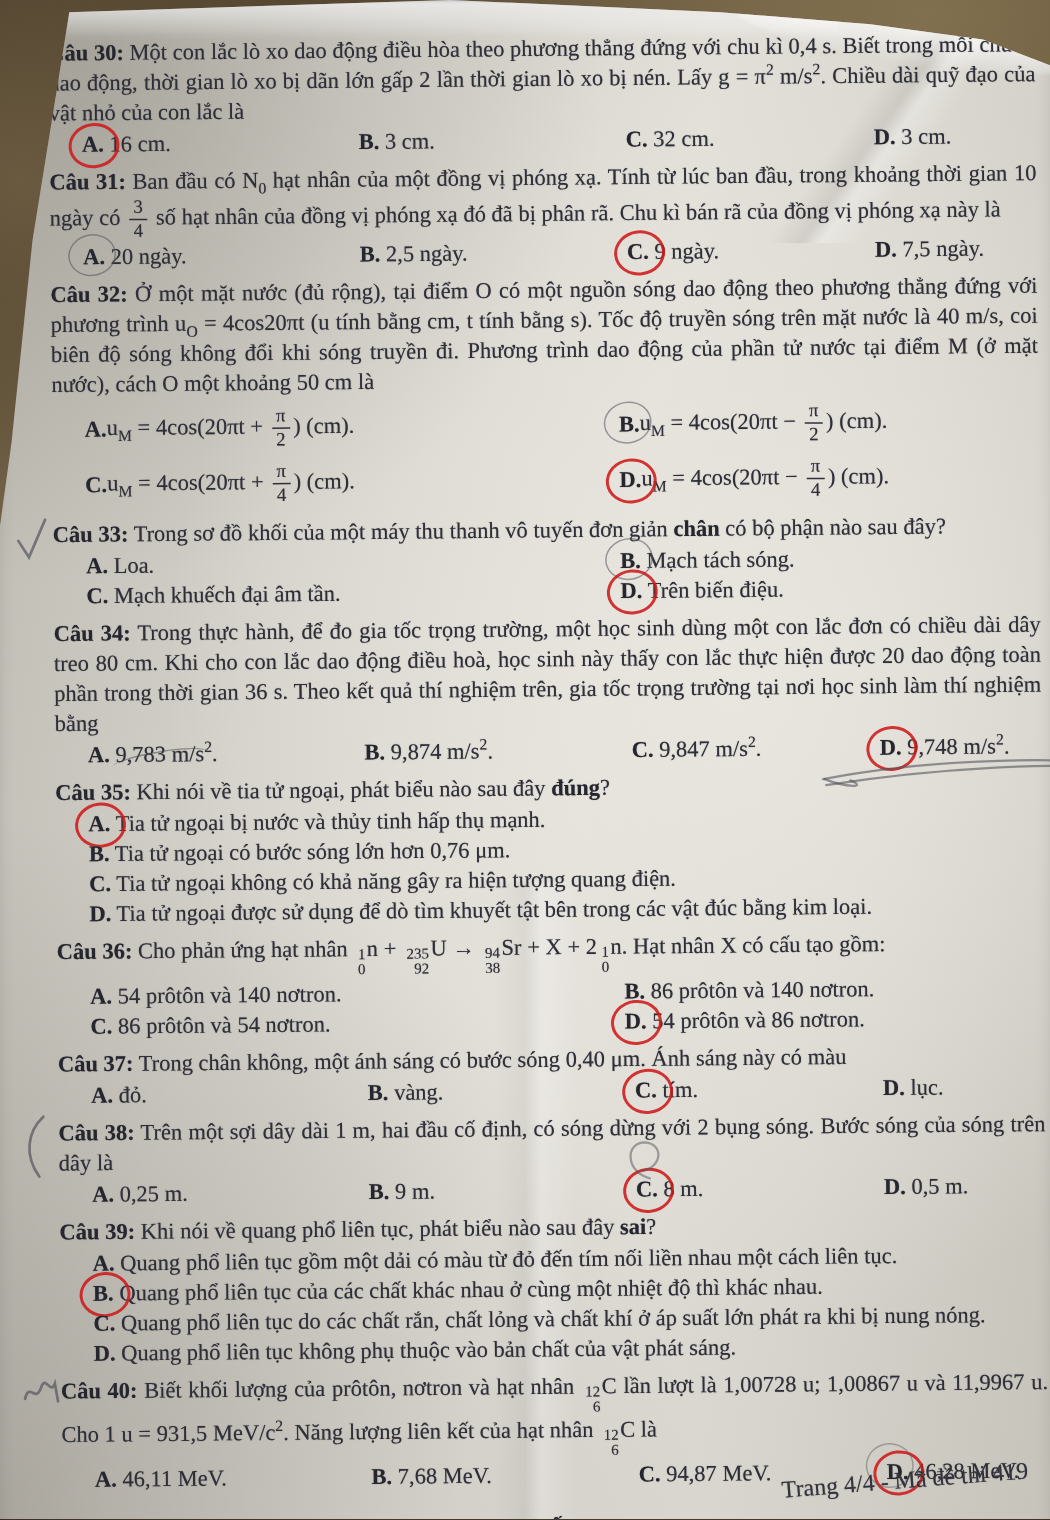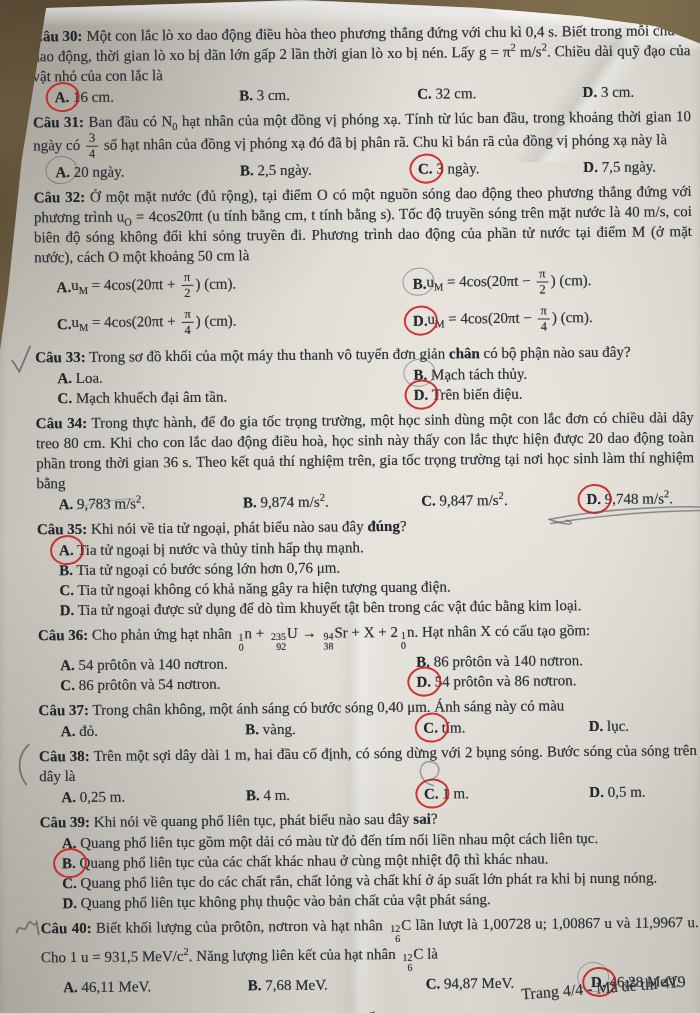--- a/index.html
+++ b/index.html
@@ -91,21 +91,21 @@
                 <path d="M16 2 C5 12 3 28 13 42" fill="none" stroke="rgba(84,84,92,.7)" stroke-width="1.8" stroke-linecap="round"></path>
               </svg>
             </span>
             <p class="qtext"><b class="qnum">Câu 31:</b><span class="qbody"> Ban đầu có N<sub>0</sub> hạt nhân của một đồng vị phóng xạ. Tính từ lúc ban đầu, trong khoảng thời gian 10 ngày có <span class="frac">
                   <span class="fn">3</span>
                   <span class="fd">4</span>
                 </span> số hạt nhân của đồng vị phóng xạ đó đã bị phân rã. Chu kì bán rã của đồng vị phóng xạ này là</span></p>
             <div class="opts row4">
               <span class="opt"><span class="optlabel">A.<span class="circ pencil"></span></span><span class="opttext"> 20 ngày.</span></span>
               <span class="opt"><span class="optlabel">B.</span><span class="opttext"> 2,5 ngày.</span></span>
-              <span class="opt"><span class="optlabel">C.<span class="circ red"></span></span><span class="opttext"> 3 ngày.</span></span>
+              <span class="opt"><span class="optlabel">C.<span class="circ red"></span></span><span class="opttext"> 9 ngày.</span></span>
               <span class="opt"><span class="optlabel">D.</span><span class="opttext"> 7,5 ngày.</span></span>
             </div>
           </section>
           <section class="q">
             <p class="qtext"><b class="qnum">Câu 32:</b><span class="qbody"> Ở một mặt nước (đủ rộng), tại điểm O có một nguồn sóng dao động theo phương thẳng đứng với phương trình u<sub>O</sub> = 4cos20πt (u tính bằng cm, t tính bằng s). Tốc độ truyền sóng trên mặt nước là 40 m/s, coi biên độ sóng không đổi khi sóng truyền đi. Phương trình dao động của phần tử nước tại điểm M (ở mặt nước), cách O một khoảng 50 cm là</span></p>
             <div class="opts row2 formula">
               <span class="opt">
                 <span class="optlabel">A.</span>
                 <span class="opttext"> u<sub>M</sub> = 4cos(20πt + <span class="frac">
                     <span class="fn">π</span>
@@ -137,21 +137,21 @@
           </section>
           <section class="q">
             <span class="margin-mark">
               <svg width="26" height="44" viewBox="0 0 26 44">
                 <path d="M3 17 L10 28 L21 3" fill="none" stroke="rgba(84,84,92,.7)" stroke-width="1.8" stroke-linecap="round"></path>
               </svg>
             </span>
             <p class="qtext"><b class="qnum">Câu 33:</b><span class="qbody"> Trong sơ đồ khối của một máy thu thanh vô tuyến đơn giản <b>chân</b> có bộ phận nào sau đây?</span></p>
             <div class="opts row2">
               <span class="opt"><span class="optlabel">A.</span><span class="opttext"> Loa.</span></span>
-              <span class="opt"><span class="optlabel">B.<span class="circ pencil"></span></span><span class="opttext"> Mạch tách thủy.</span></span>
+              <span class="opt"><span class="optlabel">B.<span class="circ pencil"></span></span><span class="opttext"> Mạch tách sóng.</span></span>
               <span class="opt"><span class="optlabel">C.</span><span class="opttext"> Mạch khuếch đại âm tần.</span></span>
               <span class="opt"><span class="optlabel">D.<span class="circ red"></span></span><span class="opttext"> Trên biến điệu.</span></span>
             </div>
           </section>
           <section class="q">
             <p class="qtext"><b class="qnum">Câu 34:</b><span class="qbody"> Trong thực hành, để đo gia tốc trọng trường, một học sinh dùng một con lắc đơn có chiều dài dây treo 80 cm. Khi cho con lắc dao động điều hoà, học sinh này thấy con lắc thực hiện được 20 dao động toàn phần trong thời gian 36 s. Theo kết quả thí nghiệm trên, gia tốc trọng trường tại nơi học sinh làm thí nghiệm bằng</span></p>
             <div class="opts row4">
               <span class="opt"><span class="optlabel">A.</span><span class="opttext"> 9,783 m/s<sup>2</sup>.</span><span class="extra-strike"></span></span>
               <span class="opt"><span class="optlabel">B.</span><span class="opttext"> 9,874 m/s<sup>2</sup>.</span></span>
               <span class="opt"><span class="optlabel">C.</span><span class="opttext"> 9,847 m/s<sup>2</sup>.</span></span>
@@ -203,22 +203,22 @@
           </section>
           <section class="q">
             <span class="margin-mark">
               <svg width="26" height="44" viewBox="0 0 26 44">
                 <path d="M16 2 C5 12 3 28 13 42" fill="none" stroke="rgba(84,84,92,.7)" stroke-width="1.8" stroke-linecap="round"></path>
               </svg>
             </span>
             <p class="qtext"><b class="qnum">Câu 38:</b><span class="qbody"> Trên một sợi dây dài 1 m, hai đầu cố định, có sóng dừng với 2 bụng sóng. Bước sóng của sóng trên dây là</span></p>
             <div class="opts row4">
               <span class="opt"><span class="optlabel">A.</span><span class="opttext"> 0,25 m.</span></span>
-              <span class="opt"><span class="optlabel">B.</span><span class="opttext"> 4 m.</span></span>
-              <span class="opt"><span class="optlabel">C.<span class="circ red"></span></span><span class="opttext"> 1 m.</span><span class="extra-loop"><svg width="32" height="32" viewBox="0 0 32 32">
+              <span class="opt"><span class="optlabel">B.</span><span class="opttext"> 9 m.</span></span>
+              <span class="opt"><span class="optlabel">C.<span class="circ red"></span></span><span class="opttext"> 8 m.</span><span class="extra-loop"><svg width="32" height="32" viewBox="0 0 32 32">
                     <path d="M19 29 C3 25 2 5 16 5 C28 6 28 21 14 24" fill="none" stroke="rgba(84,84,92,.5)" stroke-width="1.5" stroke-linecap="round"></path>
                   </svg></span></span>
               <span class="opt"><span class="optlabel">D.</span><span class="opttext"> 0,5 m.</span></span>
             </div>
           </section>
           <section class="q">
             <p class="qtext"><b class="qnum">Câu 39:</b><span class="qbody"> Khi nói về quang phổ liên tục, phát biểu nào sau đây <b>sai</b>?</span></p>
             <div class="opts stack">
               <span class="opt"><span class="optlabel">A.</span><span class="opttext"> Quang phổ liên tục gồm một dải có màu từ đỏ đến tím nối liền nhau một cách liên tục.</span></span>
               <span class="opt"><span class="optlabel">B.<span class="circ red"></span></span><span class="opttext"> Quang phổ liên tục của các chất khác nhau ở cùng một nhiệt độ thì khác nhau.</span></span>

